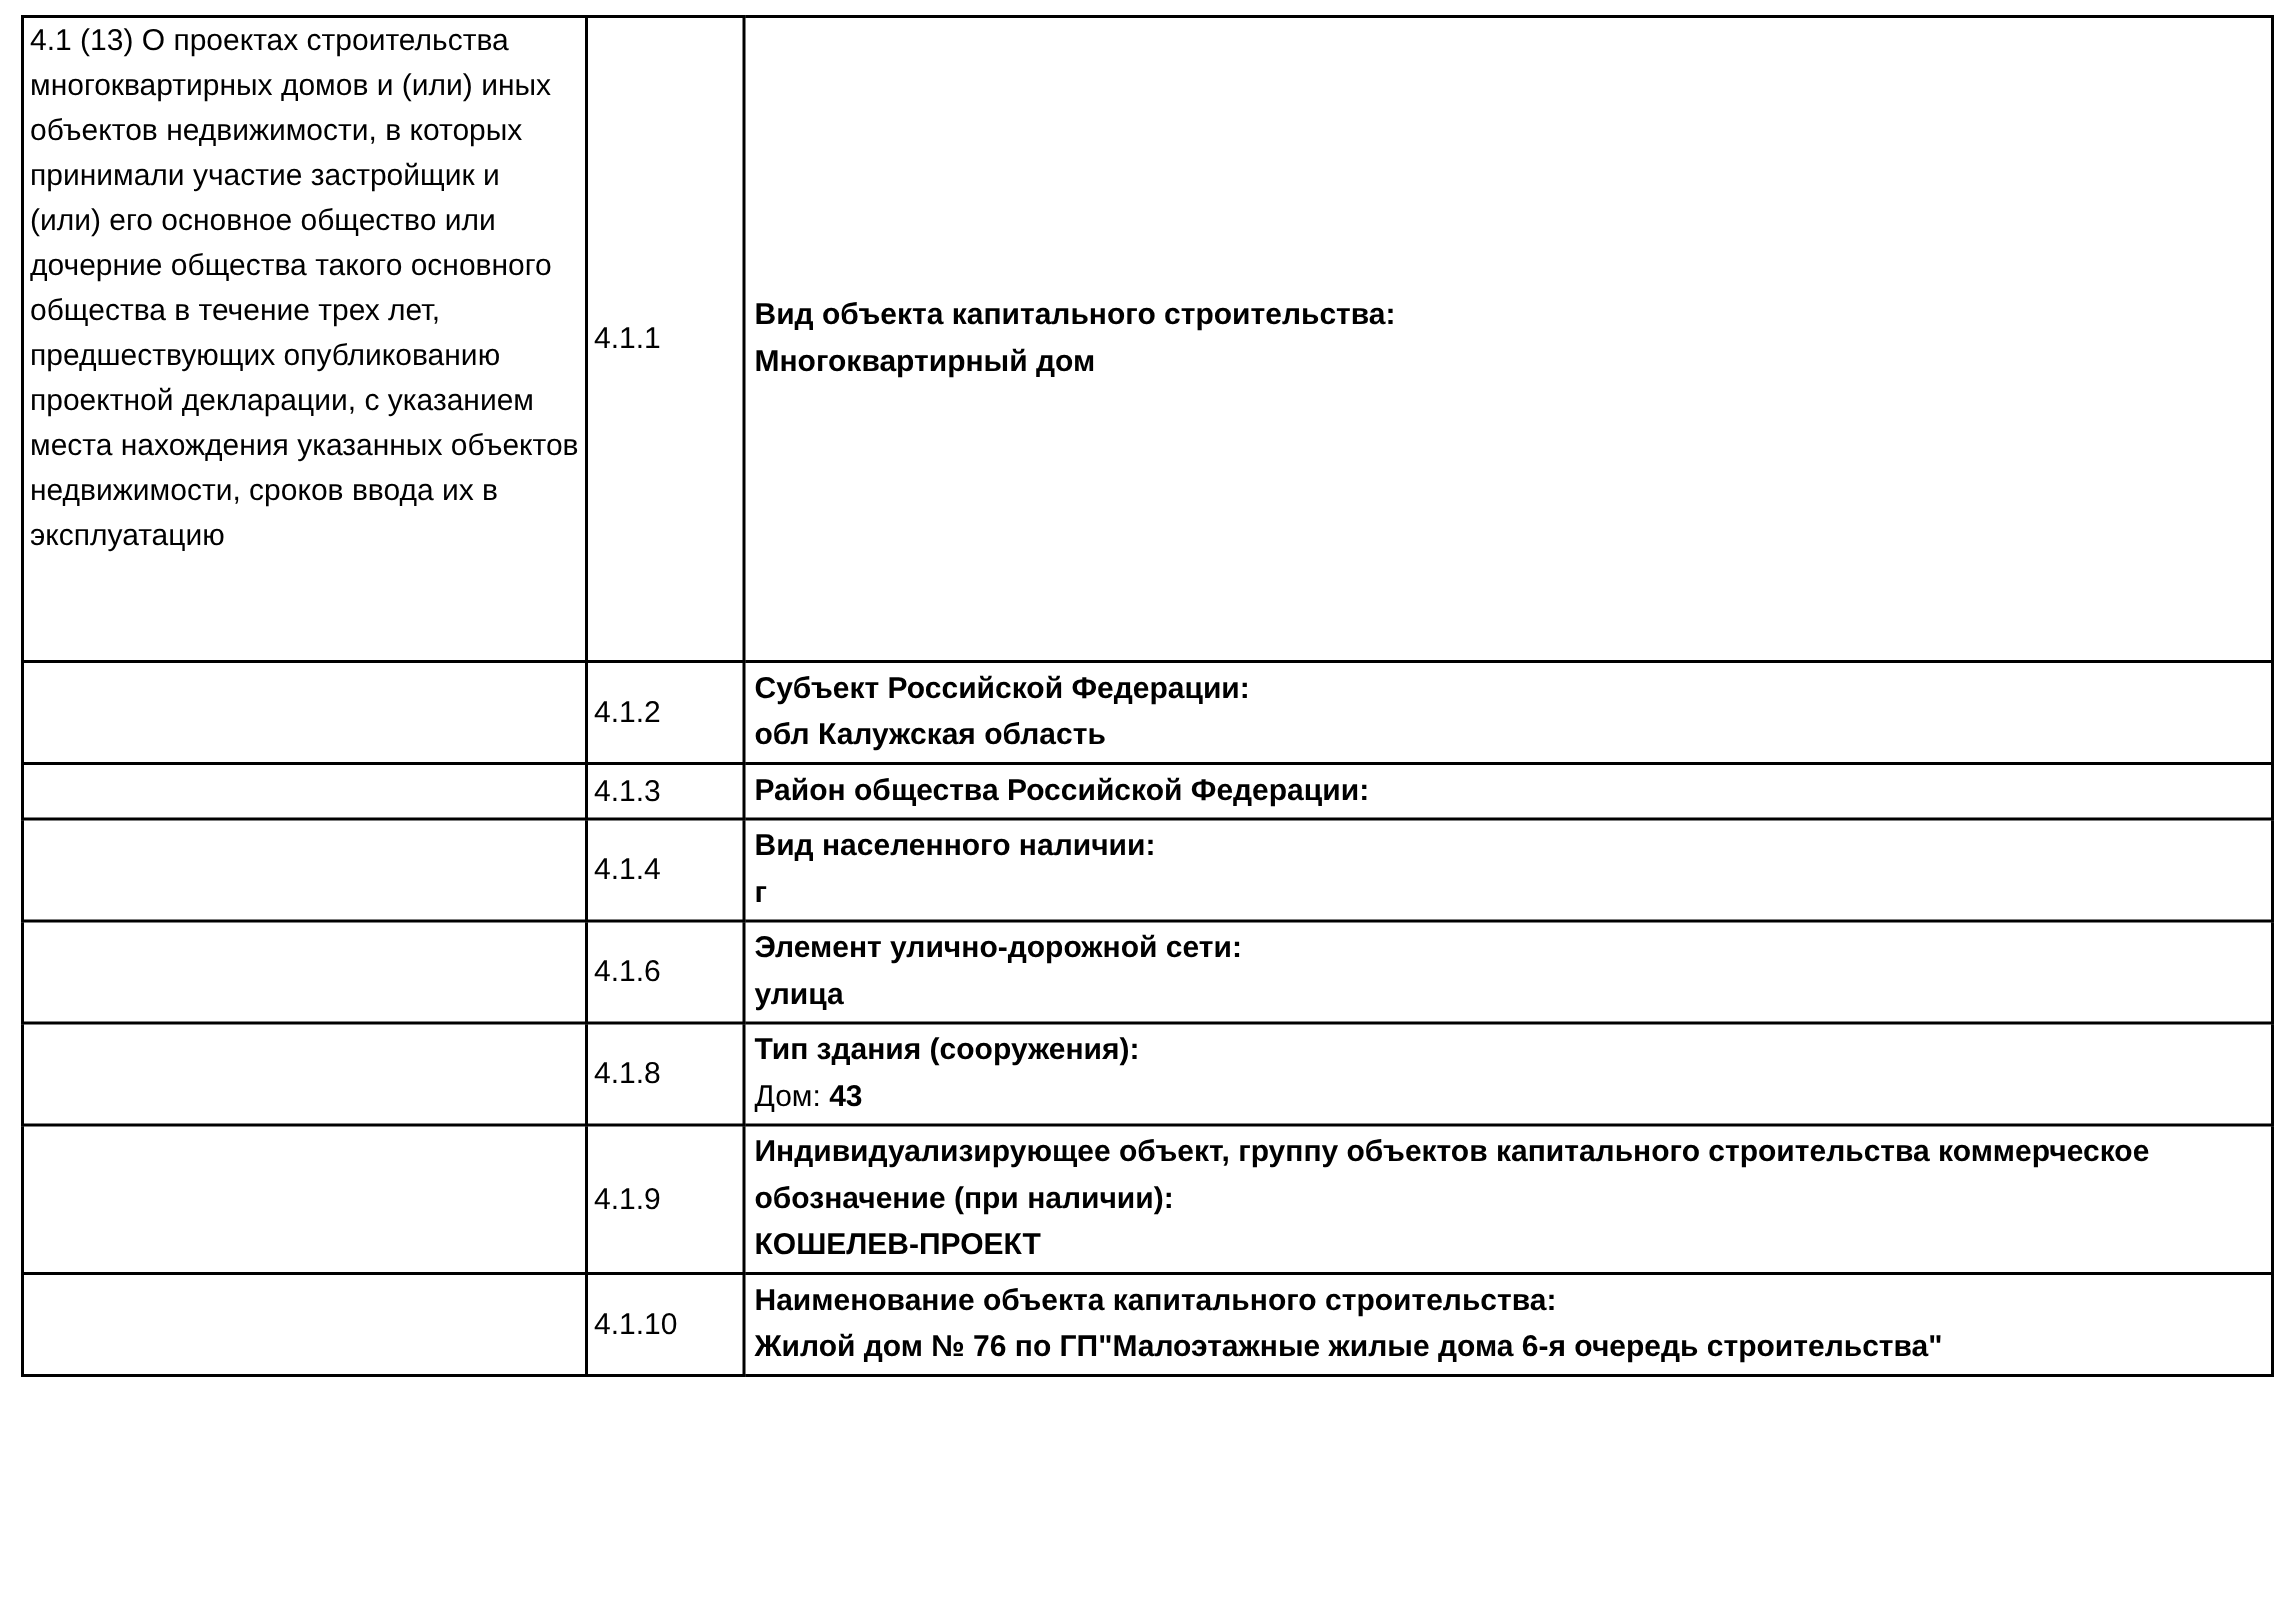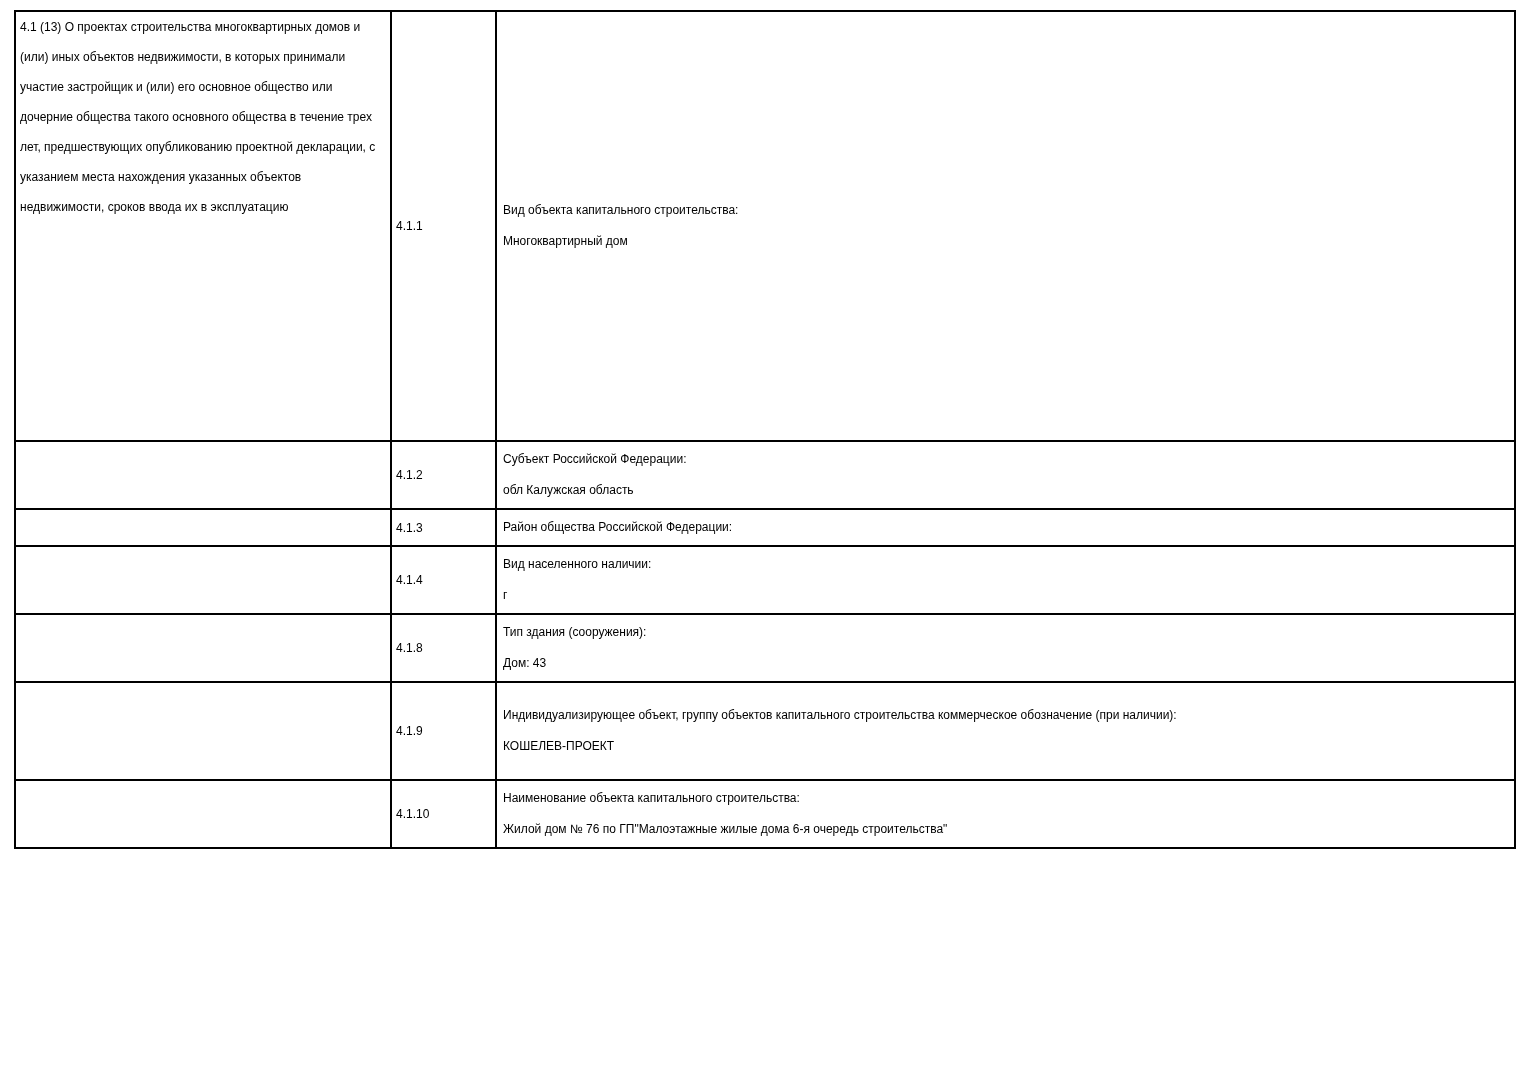--- a/index.html
+++ b/index.html
@@ -12,46 +12,46 @@
     color: #000000;
     padding: 10px 14px;
   }
   table.decl {
     border-collapse: collapse;
     width: 1500px;
     table-layout: fixed;
   }
   table.decl td {
     border: 2px solid #000000;
-    font-size: 12px;
+    font-size: 20px;
     overflow: hidden;
   }
   td.c1 {
     vertical-align: top;
     padding: 0 4px;
     line-height: 30px;
   }
   td.c2 {
     vertical-align: middle;
     padding: 0 4px;
     line-height: 26px;
   }
   td.c3 {
     vertical-align: middle;
     padding: 2px 6px;
     line-height: 31px;
   }
   .field-label {
-    font-weight: normal;
+    font-weight: bold;
   }
   .field-value .prefix {
     font-weight: normal;
   }
   .field-value .val {
-    font-weight: normal;
+    font-weight: bold;
   }
   tr.r-tall  { height: 430px; }
   tr.r-2line { height: 64px; }
   tr.r-1line { height: 33px; }
   tr.r-mid   { height: 65px; margin-left: 27px; }
   tr.r-3line { height: 98px; }
 </style>
 </head>
 <body>
 
@@ -95,20 +95,28 @@
     <tr class="r-mid">
       <td class="c1"></td>
       <td class="c2">4.1.4</td>
       <td class="c3">
         <div class="field-label">Вид населенного наличии:</div>
         <div class="field-value"><span class="prefix"></span><span class="val">г</span></div>
       </td>
     </tr>
 
 
+    <tr class="r-mid">
+      <td class="c1"></td>
+      <td class="c2">4.1.6</td>
+      <td class="c3">
+        <div class="field-label">Элемент улично-дорожной сети:</div>
+        <div class="field-value"><span class="prefix"></span><span class="val">улица</span></div>
+      </td>
+    </tr>
 
 
     <tr class="r-mid">
       <td class="c1"></td>
       <td class="c2">4.1.8</td>
       <td class="c3">
         <div class="field-label">Тип здания (сооружения):</div>
         <div class="field-value"><span class="prefix">Дом: </span><span class="val">43</span></div>
       </td>
     </tr>

